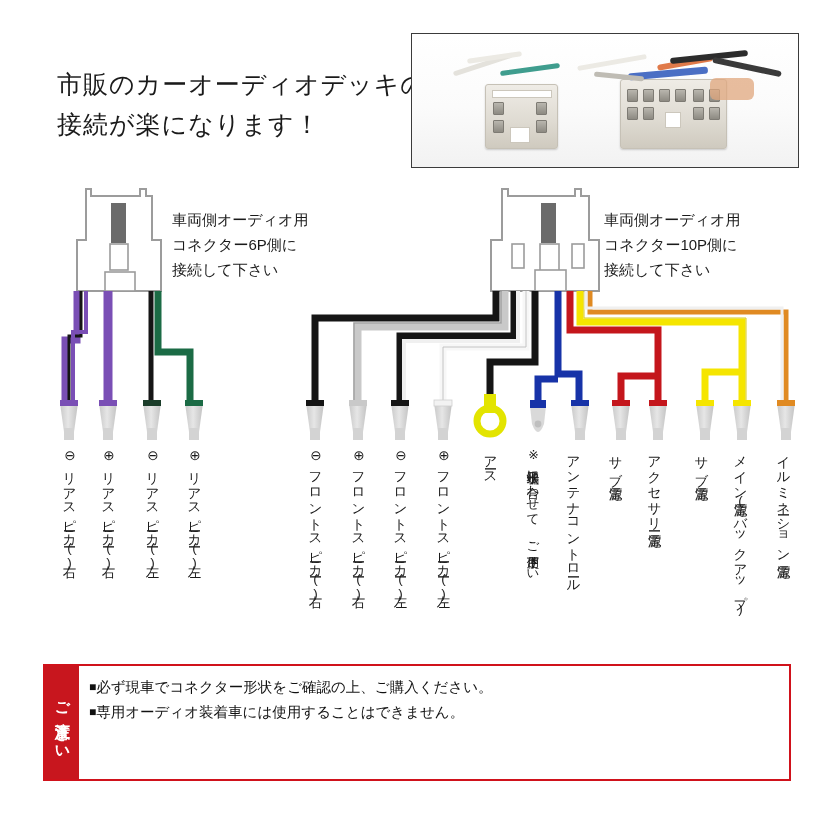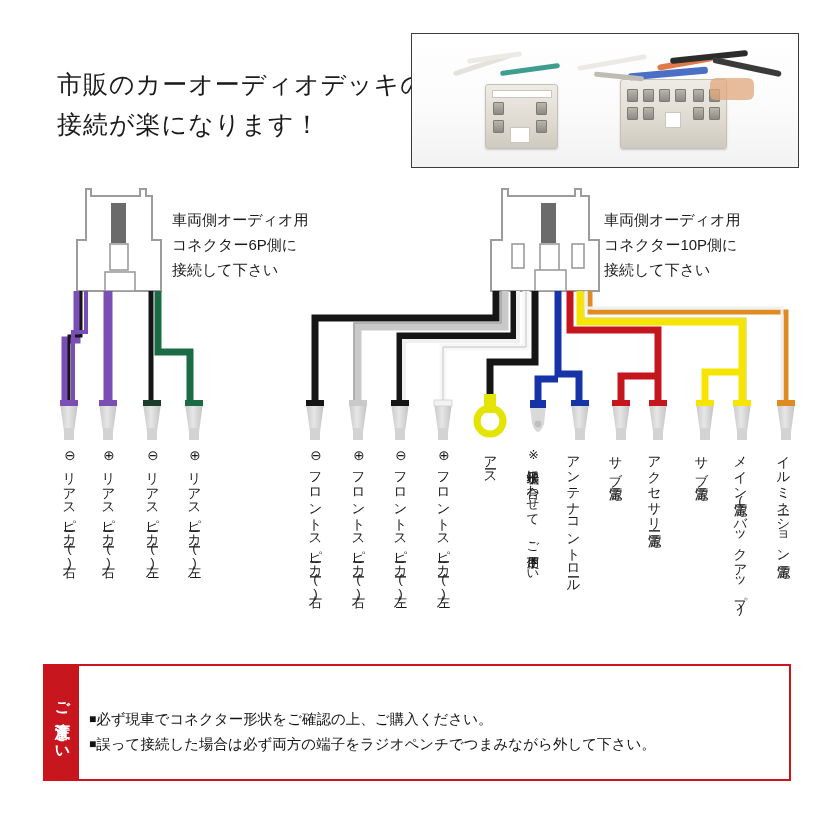--- a/index.html
+++ b/index.html
@@ -57,21 +57,21 @@
   .caution{
     position:absolute;left:43px;top:664px;width:748px;height:117px;
     border:2px solid #d0121b;background:#ffffff;box-sizing:border-box;display:flex;
   }
   .caution-tab{
     width:34px;background:#c8161e;color:#ffffff;
     display:flex;align-items:center;justify-content:center;
     font-size:15px;letter-spacing:2px;
     writing-mode:vertical-rl;text-orientation:upright;font-weight:bold;
   }
-  .caution-body{flex:1;padding:9px 6px 4px 10px;box-sizing:border-box;margin-top:32px;}
+  .caution-body{flex:1;padding:9px 6px 4px 10px;box-sizing:border-box;}
   .caution-line{font-size:14.5px;line-height:25px;color:#111;white-space:nowrap;}
   .bullet{font-size:12px;vertical-align:1px;letter-spacing:0;}
 </style>
 </head>
 <body>
 
 <div id="stage">
 
   <div class="headline">市販のカーオーディオデッキの
 接続が楽になります！</div>
@@ -323,18 +323,18 @@
   <div class="vlabel" style="left:733px;top:447px;">メイン電源(バックアップ)</div>
   <div class="vlabel" style="left:776px;top:447px;">イルミネーション電源</div>
 
   <div class="caution">
     <div class="caution-tab">ご注意下さい</div>
     <div class="caution-body">
       <div class="caution-line">
         <span class="bullet">■</span><span>必ず現車でコネクター形状をご確認の上、ご購入ください。</span>
       </div>
       <div class="caution-line">
-        <span class="bullet">■</span><span>誤って接続した場合は必ず両方の端子をラジオペンチでつまみながら外して下さい。</span>
+        <span class="bullet">■</span><span>専用オーディオ装着車には使用することはできません。</span>
       </div>
     </div>
   </div>
 
 </div>
 
 </body></html>

